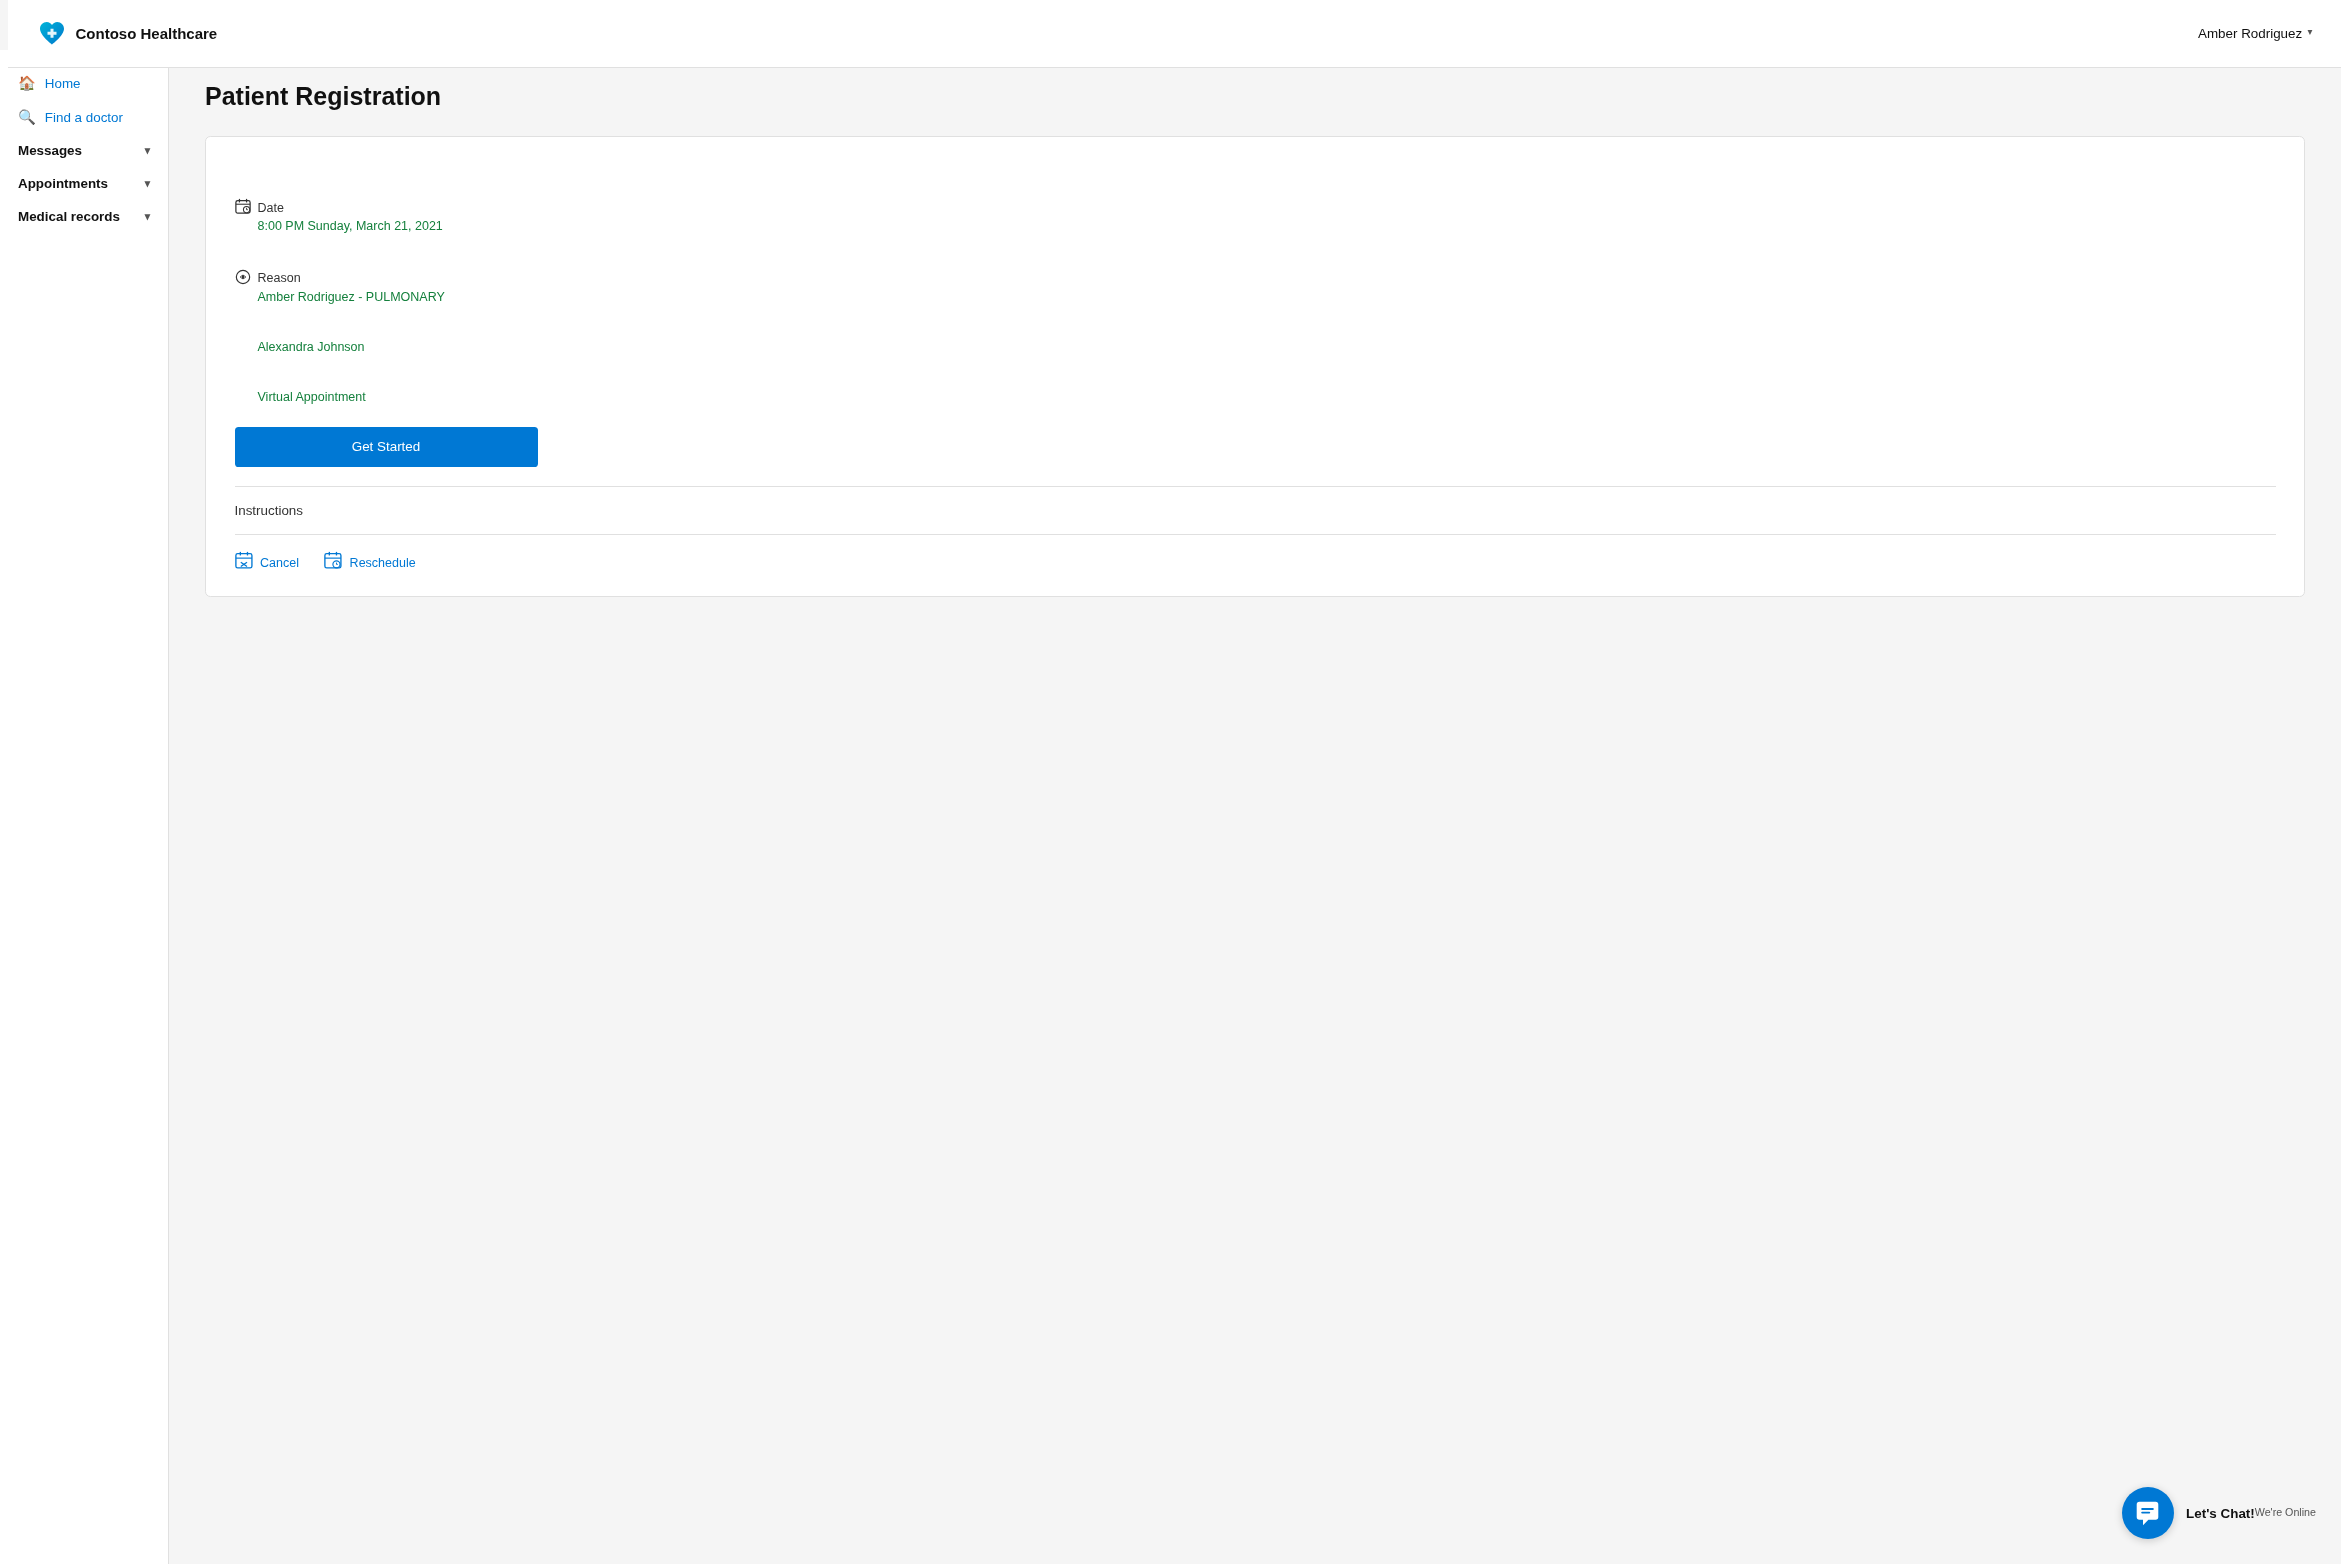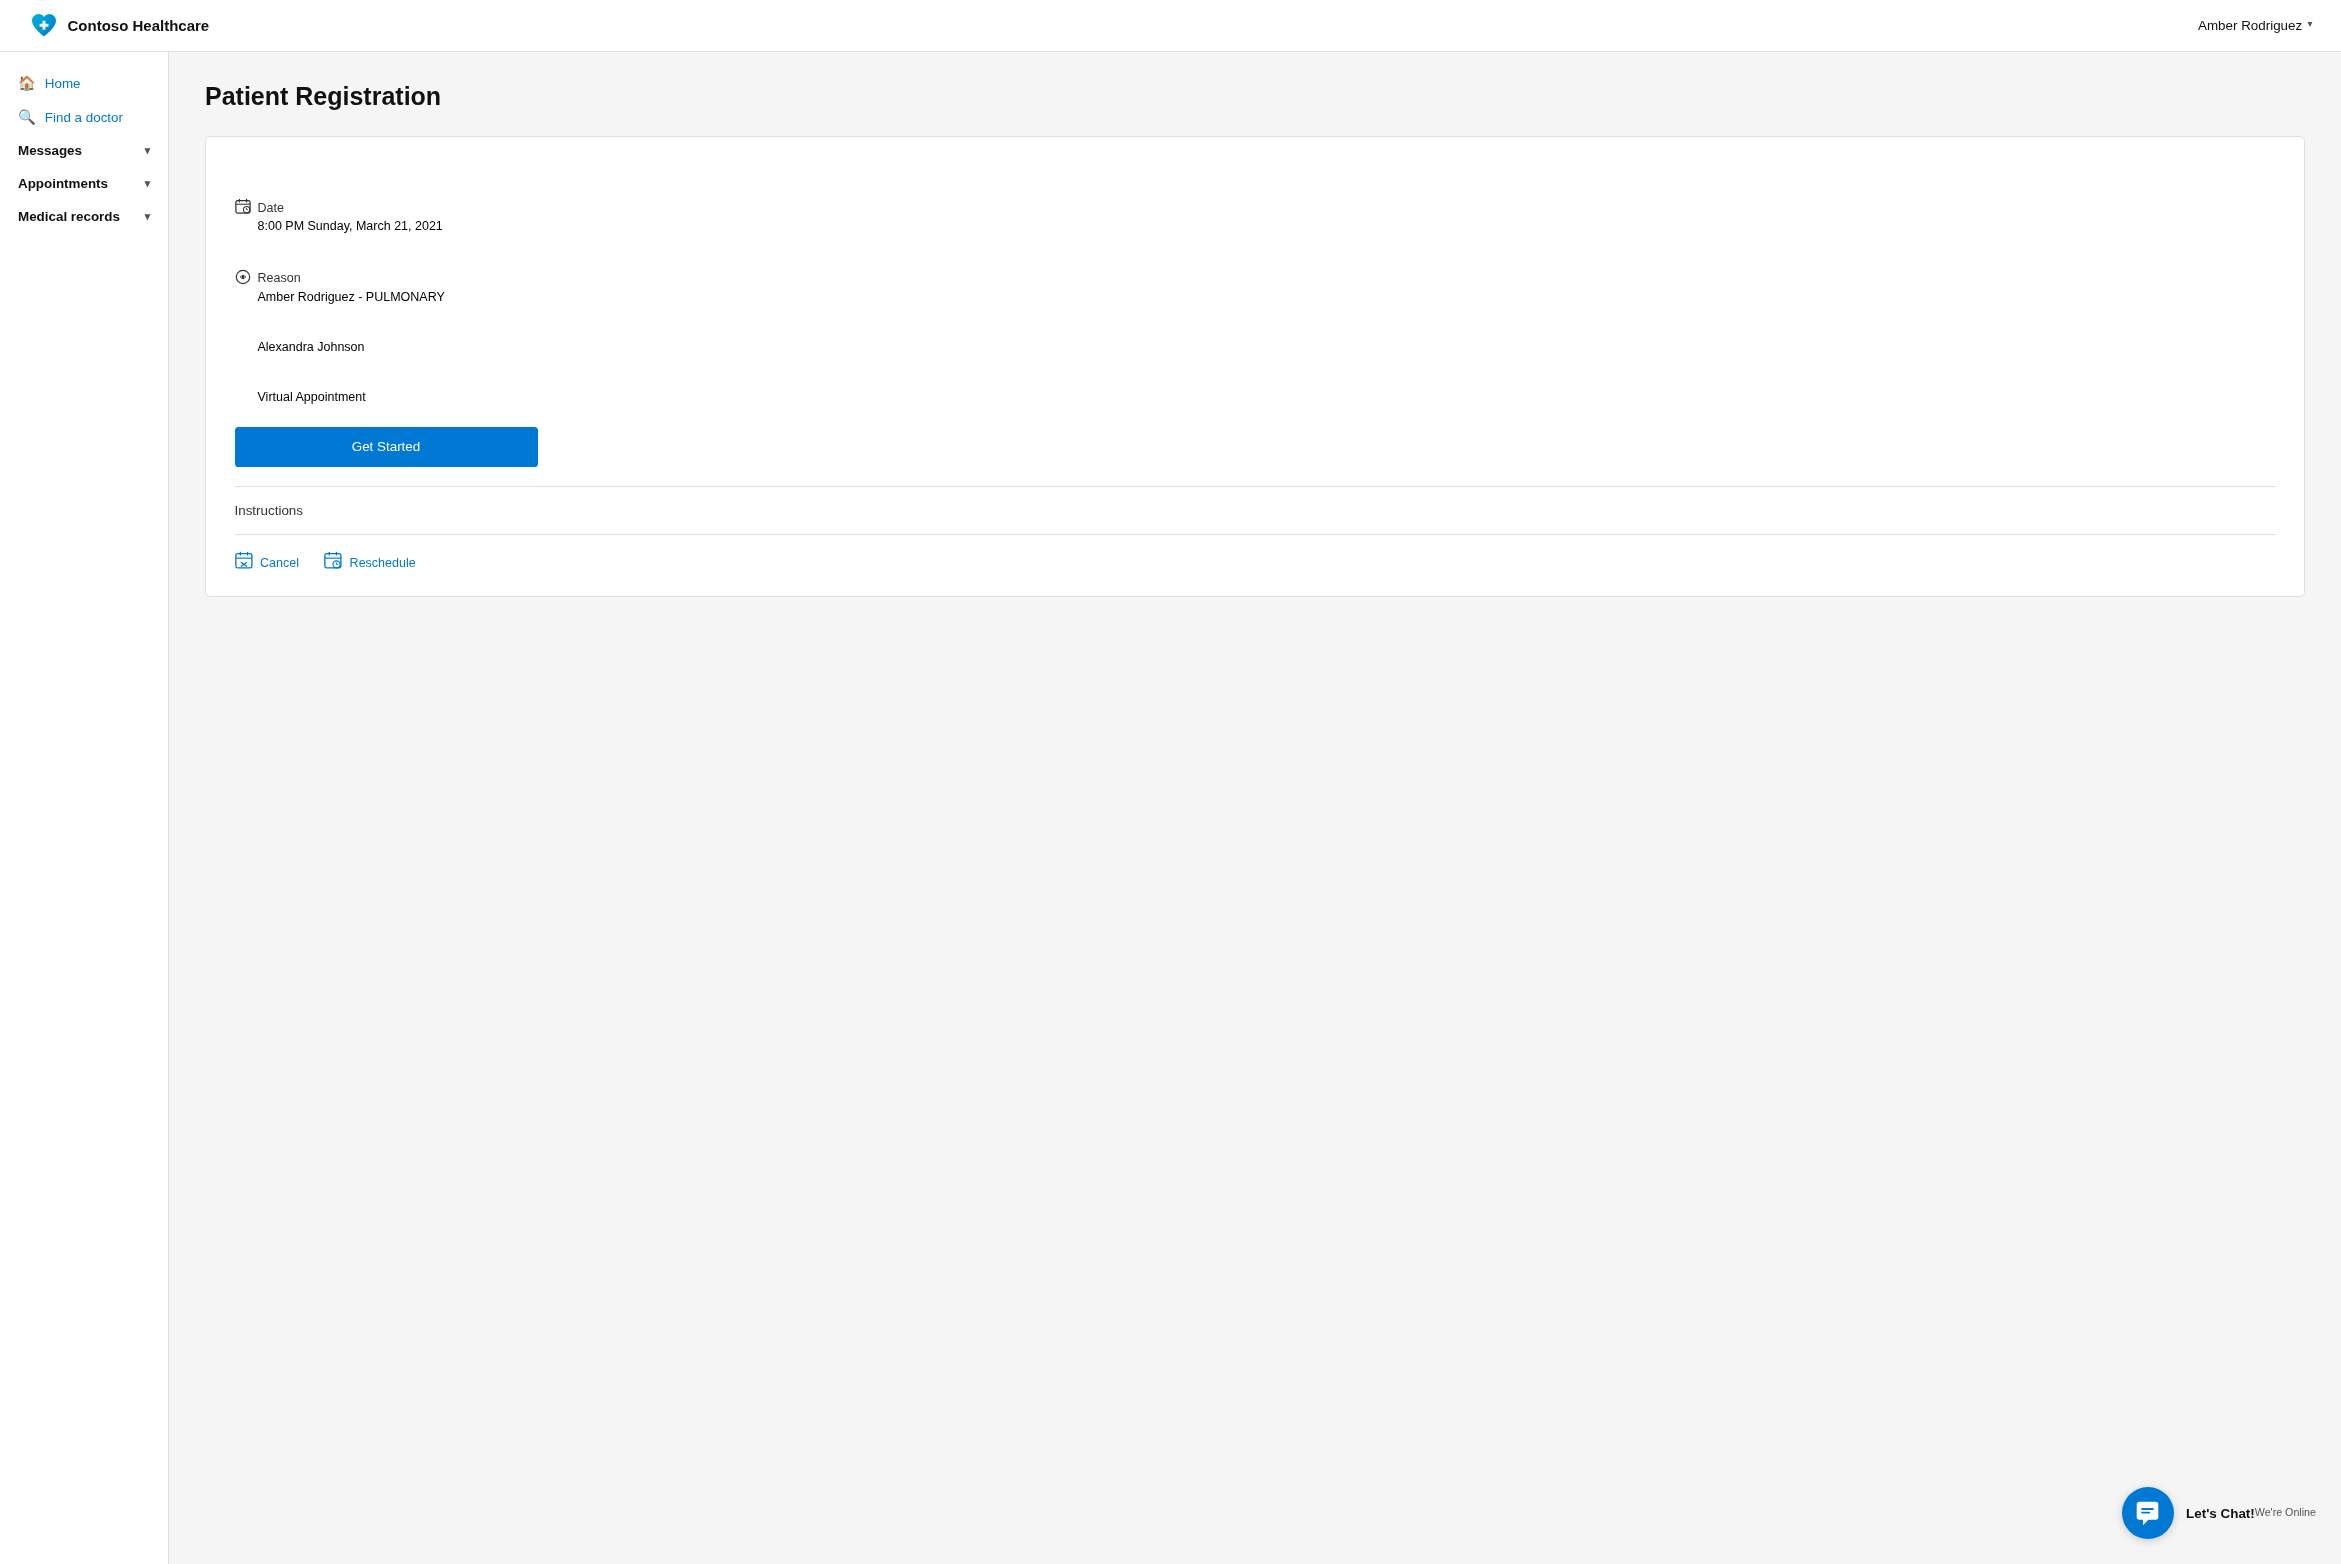--- a/index.html
+++ b/index.html
@@ -11,23 +11,23 @@
     }
 
     
     .header {
       background: #fff;
       border-bottom: 0.9px solid #e0e0e0;
       display: flex;
       align-items: center;
       justify-content: space-between;
       padding: 0 28.5px;
-      height: 52px;
+      height: 68px;
       position: fixed;
-      top: 0; left: 0; right: 0;
+      top: 0; left: 8px; right: 0;
       z-index: 100;
     }
     .logo-area {
       display: flex;
       align-items: center;
       gap: 9px;
     }
     .logo-text {
       font-size: 15px;
       font-weight: 600;
@@ -153,21 +153,21 @@
       font-size: 12.5px;
       color: #333;
       margin-bottom: 1.8px;
     }
     .info-label .row-icon {
       font-size: 14.3px;
       color: #444;
     }
     .info-value {
       font-size: 12.5px;
-      color: #000000;
+      color: #15803d;
       margin-left: 23px;
     }
 
     .get-started-btn {
       background: #0078d4;
       color: #fff;
       border: none;
       border-radius: 3.6px;
       padding: 12.5px 0;
       font-size: 13.4px;

